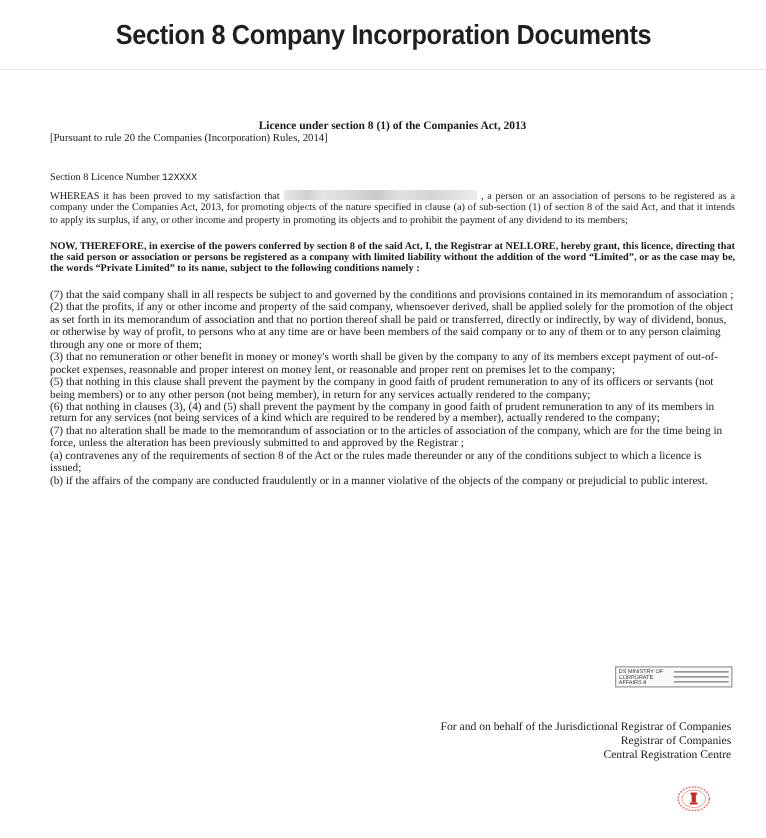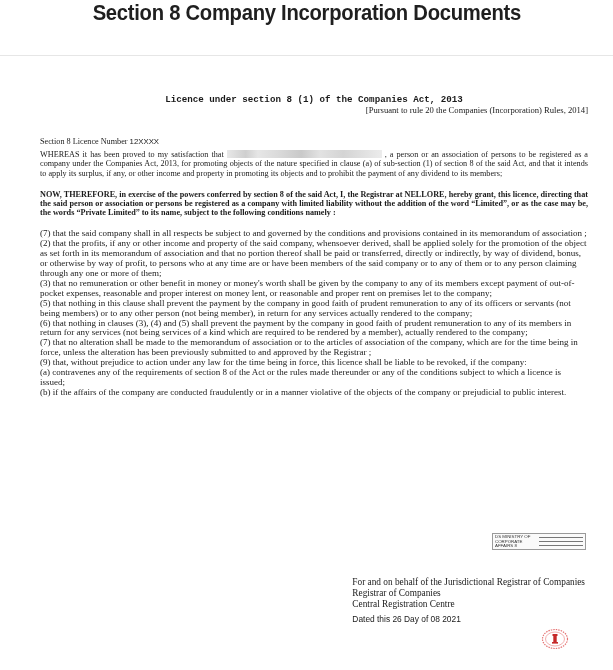--- a/index.html
+++ b/index.html
@@ -1,55 +1,55 @@
 <!DOCTYPE html>
 <html><head>
 <meta charset="utf-8">
 <style>
   html, body { margin: 0; padding: 0; background: #ffffff; }
   body { width: 613px; height: 670px; overflow: hidden; position: relative; }
   .page-header {
     height: 55px; border-bottom: 1px solid #e6e6e6;
-    display: flex; align-items: flex-start; justify-content: center;
+    display: flex; align-items: center; justify-content: center;
   }
   .page-title {
     font-family: "Liberation Sans", sans-serif; font-weight: 700;
     font-size: 22px; color: #1f1f1f; letter-spacing: -0.3px; margin: 0;
     transform: scaleX(0.92);
   }
   .doc {
     position: absolute; left: 40px; top: 95px; width: 548px;
     font-family: "Liberation Serif", serif; color: #1a1a1a;
     font-size: 8.2px; line-height: 9.2px;
   }
-  .doc-heading { text-align: center; font-weight: 700; font-size: 9.2px; line-height: 10px; font-family: Liberation Mono, monospace; }
-  .doc-subheading { text-align: right; font-size: 8.6px; line-height: 10px; }
+  .doc-heading { text-align: center; font-weight: 700; font-size: 9.2px; line-height: 10px; }
+  .doc-subheading { text-align: left; font-size: 8.6px; line-height: 10px; }
   .licence-number { margin-top: 22px; font-size: 8.2px; }
-  .licence-number .num { font-family: Liberation Sans, sans-serif; font-size: 7.8px; }
+  .licence-number .num { font-family: Liberation Mono, monospace; font-size: 7.8px; }
   .para { text-align: justify; margin-top: 4px; }
   .para.gap { margin-top: 12px; font-weight: bold; }
   .redacted {
     display: inline-block; width: 155px; height: 8px; vertical-align: -1px;
     background: linear-gradient(90deg, #e8e8e8 0%, #cfcfcf 12%, #e6e6e6 20%, #d8d8d8 35%, #c9c9c9 48%, #e2e2e2 60%, #d4d4d4 75%, #ececec 100%);
   }
   .conditions { margin-top: 12px; font-size: 9px; line-height: 9.9px; }
   .conditions div { text-align: left; }
   .stamp-box {
     position: absolute; left: 492px; top: 533px; width: 92px; height: 15px;
     border: 1px solid #9a9a9a; background: #fafafa;
     display: flex; align-items: stretch;
   }
   .stamp-label {
     font-family: "Liberation Sans", sans-serif; font-size: 4.4px; line-height: 4.6px;
     color: #333; padding: 1px 2px; width: 40px;
   }
   .stamp-lines { flex: 1; padding: 2px 2px; display: flex; flex-direction: column; justify-content: space-around; }
   .stamp-lines span { display: block; height: 1px; background: #777; }
   .sign-block {
-    position: absolute; right: 28px; top: 577px; text-align: left;
+    position: absolute; right: 28px; top: 577px; text-align: right;
     font-family: "Liberation Serif", serif; color: #1a1a1a; font-size: 9.3px; line-height: 11px;
   }
   .sign-line-1 { font-size: 9.3px; }
   .sign-dated { font-family: "Liberation Sans", sans-serif; font-size: 8.4px; margin-top: 4px; }
   .seal { position: absolute; left: 541px; top: 628px; width: 28px; height: 22px; }
 </style>
 </head>
 <body>
 
 <header class="page-header">
@@ -73,40 +73,38 @@
 
   <div class="para gap">NOW, THEREFORE, in exercise of the powers conferred by section 8 of the said Act, I, the Registrar at NELLORE, hereby grant, this licence, directing that the said person or association or persons be registered as a company with limited liability without the addition of the word “Limited”, or as the case may be, the words “Private Limited” to its name, subject to the following conditions  namely :</div>
 
   <div class="conditions">
     <div>(7) that the said company shall in all respects be subject to and governed by the conditions and provisions contained in its memorandum of association ;</div>
     <div>(2) that the profits, if any or other income and property of the said company, whensoever derived, shall be applied solely for the promotion of the object as set forth in its memorandum of association and that no portion thereof shall be paid or transferred, directly or indirectly, by way of dividend, bonus, or otherwise by way of profit, to persons who at any time are or have been members of the said company or to any of them or to any person claiming through any one or more of them;</div>
     <div>(3) that no remuneration or other benefit in money or money's worth shall be given by the company to any of its members except payment of out-of-pocket expenses, reasonable and proper interest on money lent, or reasonable and proper rent on premises let to the company;</div>
     <div>(5)  that nothing in this clause shall prevent the payment by the company in good faith of prudent remuneration to any of its officers or servants (not being members) or to any other person (not being member), in return for any services actually rendered to the company;</div>
     <div>(6)  that nothing in clauses (3), (4) and (5) shall prevent the payment by the company in good faith of prudent remuneration to any of its members in return for any services (not being services of a kind which are required to be rendered by a member), actually rendered to the company;</div>
     <div>(7) that no alteration shall be made to the memorandum of association or to the articles of association of the company, which are for the time being in force, unless the alteration has been previously submitted to and approved by the Registrar ;</div>
-    <div>(9) that, without prejudice to action under any law for the time being in force, this licence shall be liable to be revoked, if the company:</div>
     <div>(a) contravenes any of the requirements of section 8 of the Act or the rules made thereunder or any of the conditions subject to which a licence is issued;</div>
     <div>(b) if the affairs of the company are conducted fraudulently or in a manner violative of the objects of the company or prejudicial to public interest.</div>
   </div>
 </article>
 
 <div class="stamp-box">
   <div class="stamp-label">DS MINISTRY OF CORPORATE AFFAIRS 8</div>
   <div class="stamp-lines">
     <span></span>
       <span></span>
       <span></span>
   </div>
 </div>
 
 <div class="sign-block">
   <div class="sign-line-1">For and on behalf of the Jurisdictional Registrar of Companies</div>
   <div>Registrar of Companies</div>
   <div>Central Registration Centre</div>
-  <div class="sign-dated">Dated this 26 Day of 08 2021</div>
 </div>
 
 <svg class="seal" viewBox="0 0 28 22">
   <ellipse cx="14" cy="11" rx="12.5" ry="9.5" fill="none" stroke="#e57373" stroke-width="1.2" stroke-dasharray="1.5 1"></ellipse>
   <ellipse cx="14" cy="11" rx="9.5" ry="7" fill="none" stroke="#ef9a9a" stroke-width="0.8"></ellipse>
   <rect x="11.5" y="6" width="5" height="2" fill="#c62828"></rect>
   <rect x="12.3" y="8" width="3.4" height="6" fill="#c62828"></rect>
   <rect x="11" y="14" width="6" height="1.6" fill="#c62828"></rect>
 </svg>
 

